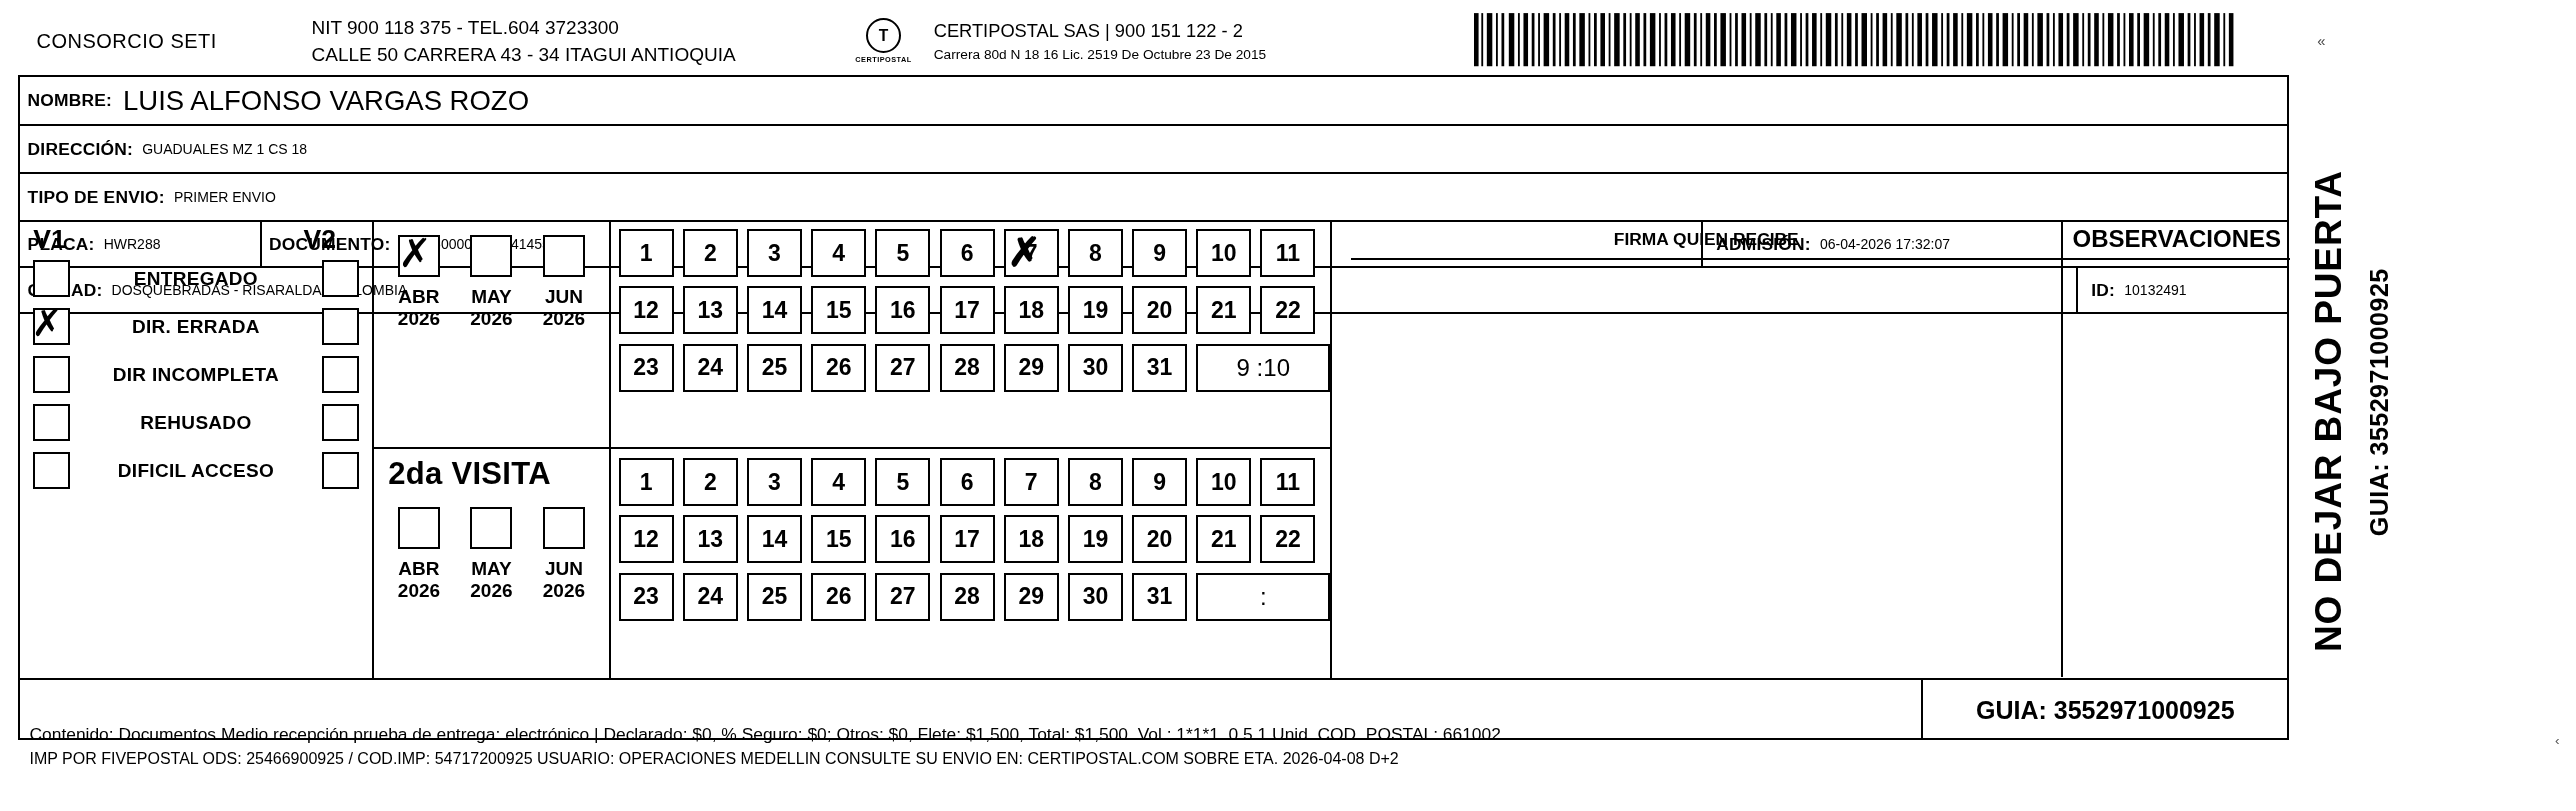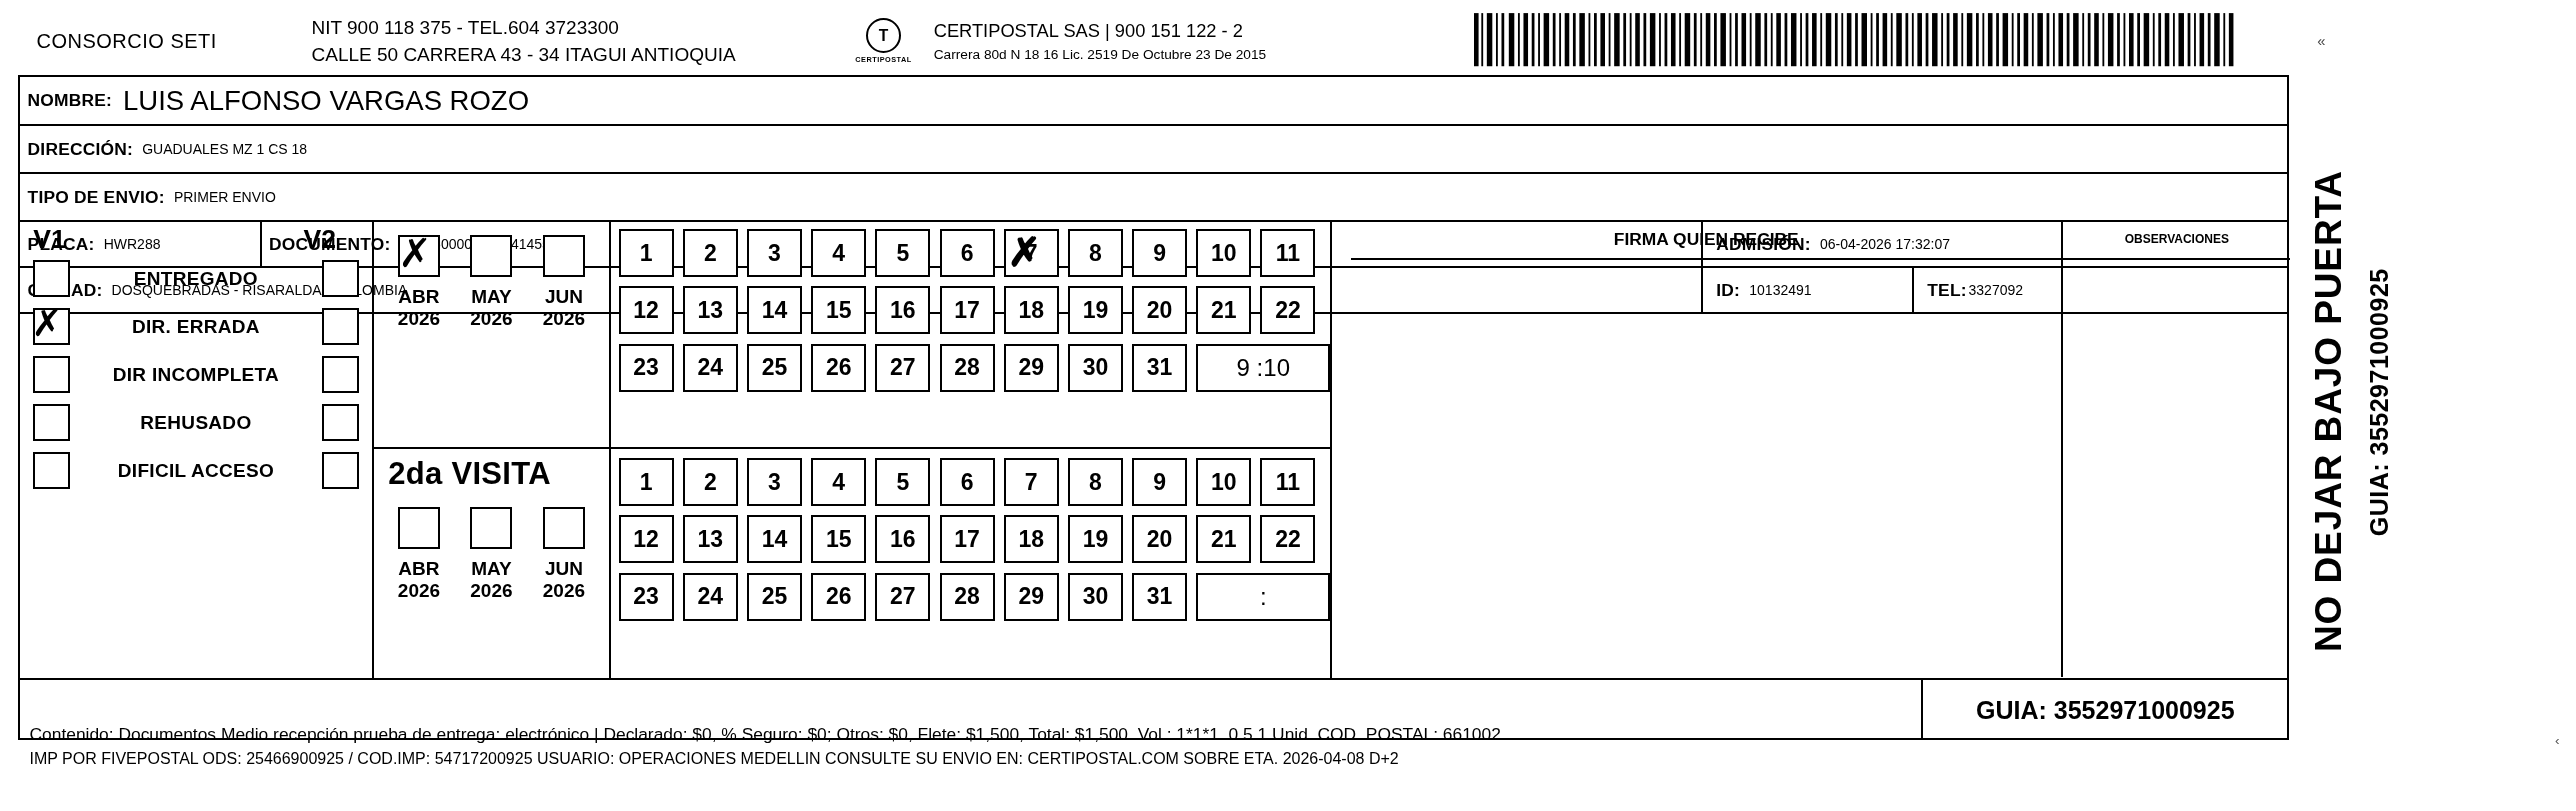--- a/index.html
+++ b/index.html
@@ -32,21 +32,21 @@
   .r-tipo{height:48px;}
   .r-placa{height:46px;}
   .r-ciudad{height:46px;}
 
   .cellsep{border-left:2.3px solid #000;height:100%;display:flex;align-items:center;box-sizing:border-box;}
 
   
   .sigblock{position:absolute;left:1310px;top:143px;width:960px;height:458px;border-left:2.3px solid #000;box-sizing:border-box;}
   .sig-head{height:40px;border-bottom:2.3px solid #000;display:flex;box-sizing:border-box;margin-left:19px;}
   .sig-head .c1{flex:1;display:flex;align-items:center;justify-content:center;font-size:17.4px;font-weight:bold;}
-  .sig-head .c2{width:229px;border-left:2.3px solid #000;display:flex;align-items:center;justify-content:center;font-size:12px;font-weight:bold;box-sizing:border-box;}
+  .sig-head .c2{width:229px;border-left:2.3px solid #000;display:flex;align-items:center;justify-content:center;font-size:24px;font-weight:bold;box-sizing:border-box;}
   .sig-body{height:417px;display:flex;}
   .sig-body .c1{flex:1;}
   .sig-body .c2{width:229px;border-left:2.3px solid #000;box-sizing:border-box;}
 
   
   .midarea{position:absolute;left:0;top:143px;width:1310px;height:458px;display:flex;box-sizing:border-box;}
 
   .statuscol{width:364px;border-right:2.3px solid #000;box-sizing:border-box;padding:3.7px 0 0 0;}
   .v-head{display:flex;align-items:flex-start;font-size:26.6px;font-weight:bold;padding:0 13px;}
   .v-head .v1{width:55px;}
@@ -254,24 +254,20 @@
         </span>
     </div>
 
     <div class="row r-ciudad">
       <span class="lab">CIUDAD:</span>
       <span class="val-sm" style="flex:1">DOSQUEBRADAS - RISARALDA - COLOMBIA</span>
       <span class="cellsep" style="width:211px">
           <span class="lab" style="padding-left:13px">ID:</span>
         <span class="val-sm">10132491</span>
         </span>
-      <span class="cellsep" style="width:375px">
-          <span class="lab" style="padding-left:13px">TEL:</span>
-        <span class="val-sm" style="padding-left:1.8px">3327092</span>
-        </span>
     </div>
 
     <div class="midarea">
 
       <div class="statuscol">
         <div class="v-head">
           <span class="v1">V1</span>
           <span class="spacer"></span>
           <span class="v2">V2</span>
         </div>

